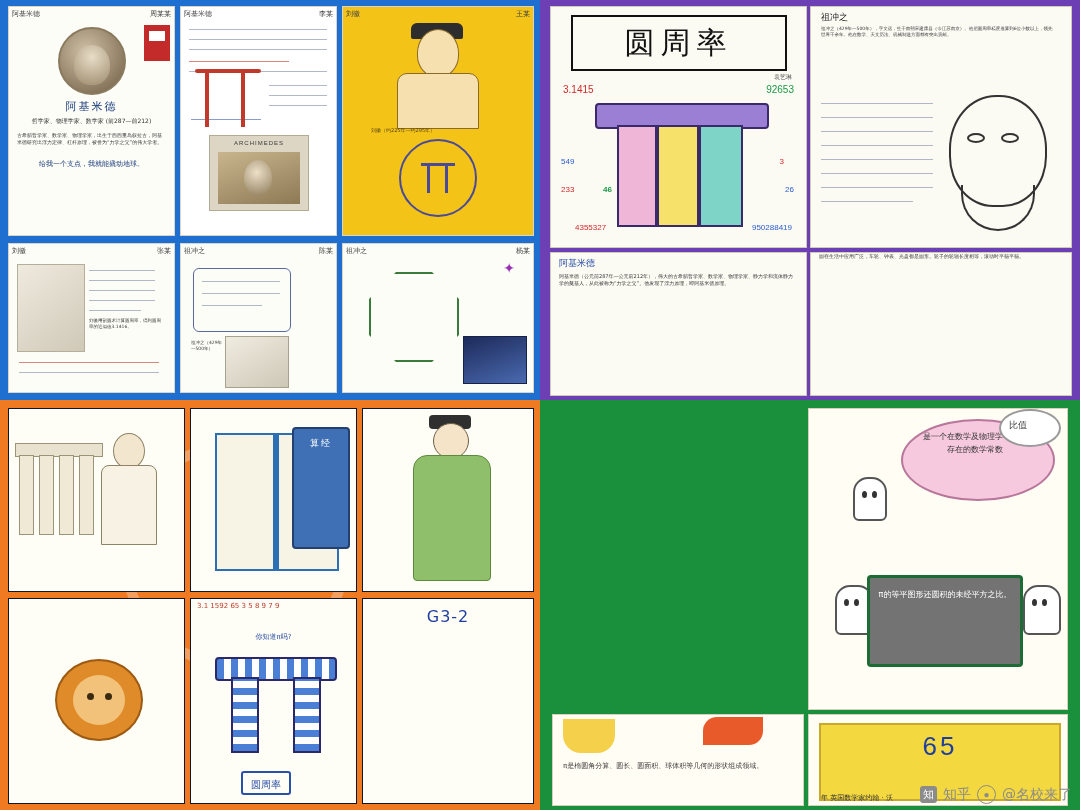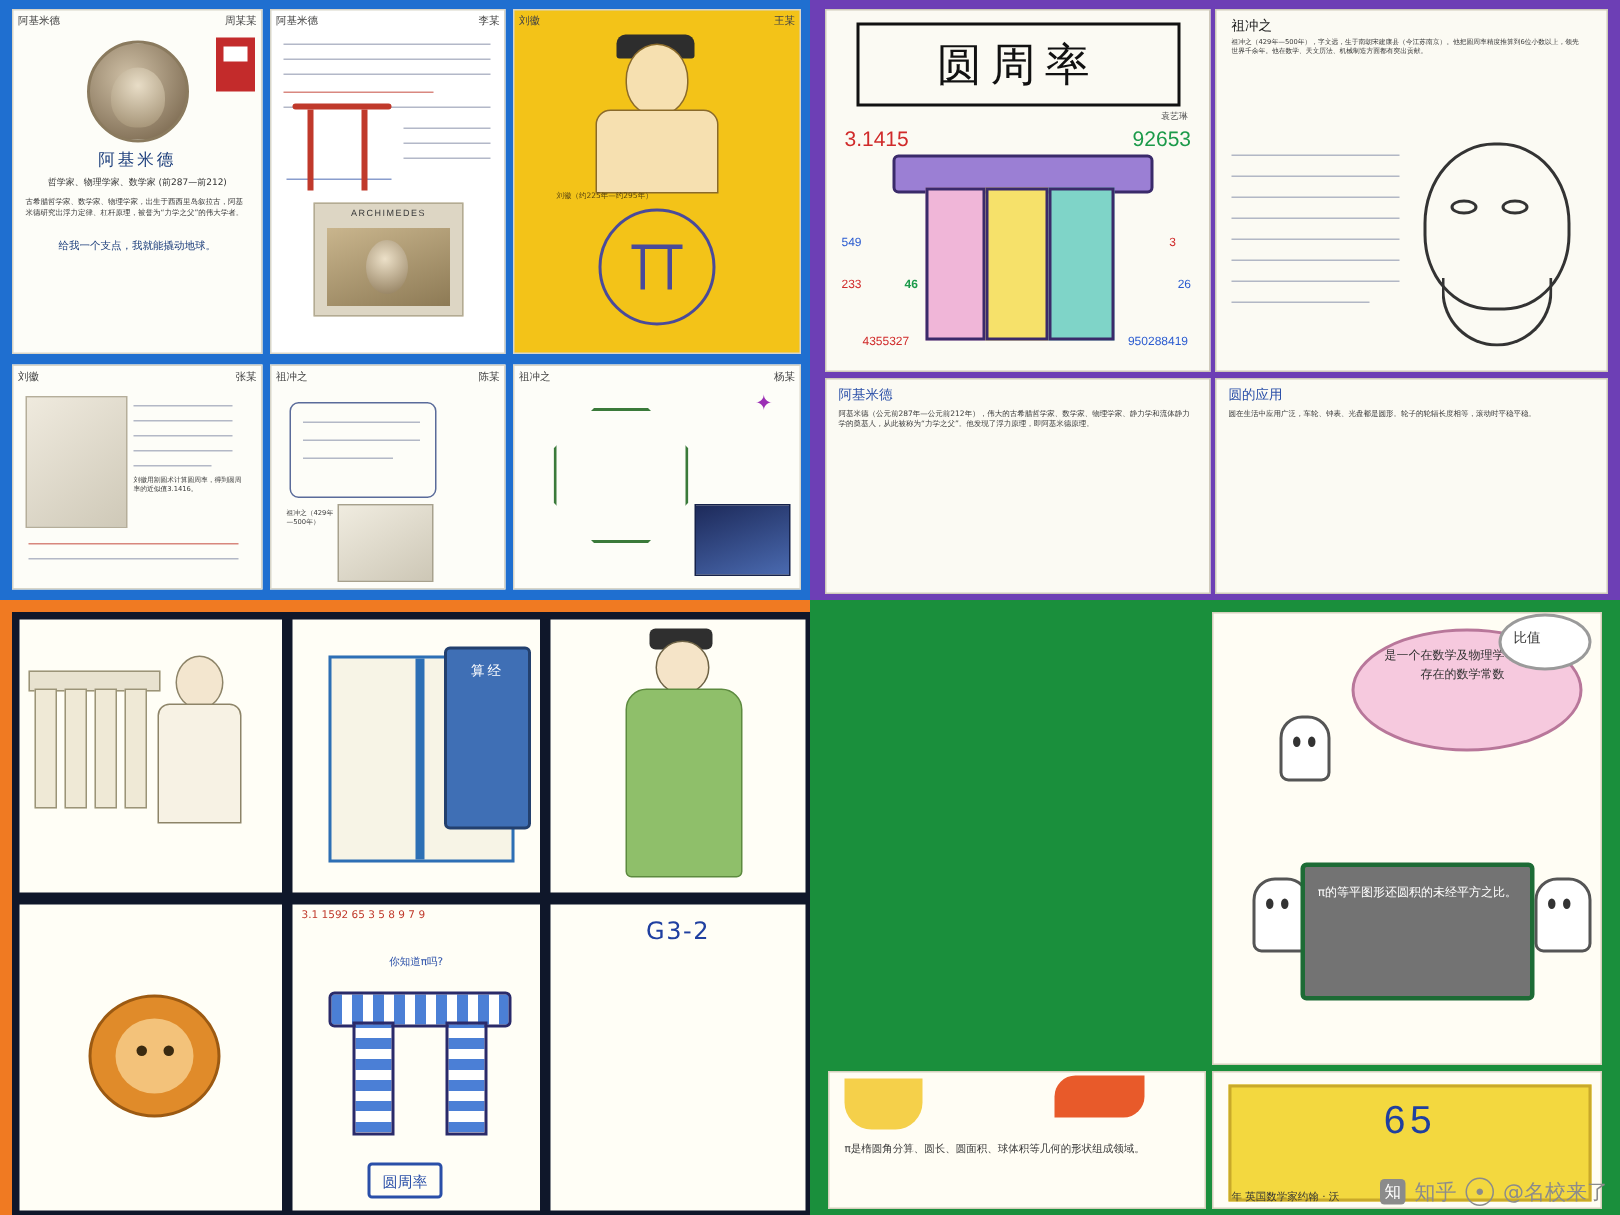--- a/index.html
+++ b/index.html
@@ -71,40 +71,40 @@
 
   
   .spreadcard{position:absolute;background:#fbfaf3;border:1px solid #cfcabb;}
   #tr1{left:10px;top:6px;width:255px;height:240px;}
   #tr2{left:270px;top:6px;width:260px;height:240px;}
   #tr3{left:10px;top:252px;width:255px;height:142px;}
   #tr4{left:270px;top:252px;width:260px;height:142px;}
 
   .bigTitleBox{margin:8px auto 0;width:212px;height:52px;border:2px solid #111;display:flex;align-items:center;justify-content:center;}
   .bigTitleBox span{font-size:30px;letter-spacing:6px;color:#111;font-family:"DejaVu Sans",sans-serif;}
-  .digits{font-size:14px;color:#d02a2a;}
+  .digits{font-size:10px;color:#d02a2a;}
   .digits.blue{color:#2a5bd0;}
   .digits.green{color:#1b9a4a;}
 
   
   .decopi{position:absolute;left:44px;top:96px;width:170px;height:120px;}
   .decopi .top{position:absolute;left:0;top:0;width:170px;height:22px;background:#9b7fd4;border:2px solid #3a2a6a;border-radius:4px;}
   .decopi .l1{position:absolute;left:22px;top:22px;width:36px;height:98px;background:#f0b6d8;border:2px solid #3a2a6a;}
   .decopi .l2{position:absolute;left:104px;top:22px;width:40px;height:98px;background:#7fd4c8;border:2px solid #3a2a6a;}
   .decopi .mid{position:absolute;left:62px;top:22px;width:38px;height:98px;background:#f6e16a;border:2px solid #3a2a6a;}
 
   
   .facedraw{position:absolute;right:10px;top:78px;width:130px;height:150px;}
   .facedraw .f{position:absolute;left:18px;top:10px;width:94px;height:108px;border:2px solid #333;border-radius:48% 48% 45% 45%;}
   .facedraw .beard{position:absolute;left:30px;top:100px;width:70px;height:44px;border:2px solid #333;border-top:none;border-radius:0 0 40px 40px;}
   .facedraw .eye{position:absolute;width:14px;height:6px;border:2px solid #333;border-radius:50%;top:48px;}
   .facedraw .eye.l{left:36px;} .facedraw .eye.r{left:70px;}
 
   
-  .blcard{position:absolute;background:#fffef6;border:5px solid #0f172a;}
+  .blcard{position:absolute;background:#fffef6;border:1px solid #0f172a;}
   #bl1{left:8px;top:8px;width:175px;height:182px;}
   #bl2{left:190px;top:8px;width:165px;height:182px;}
   #bl3{left:362px;top:8px;width:170px;height:182px;}
   #bl4{left:8px;top:198px;width:175px;height:204px;}
   #bl5{left:190px;top:198px;width:165px;height:204px;}
   #bl6{left:362px;top:198px;width:170px;height:204px;}
 
   .temple{position:absolute;left:6px;top:34px;width:86px;height:96px;}
   .temple .roof{position:absolute;left:0;top:0;width:86px;height:12px;background:#e8e2cf;border:1px solid #9b9478;}
   .temple .col{position:absolute;top:12px;width:13px;height:78px;background:#efe9d6;border:1px solid #9b9478;}
@@ -327,21 +327,20 @@
         <div class="ln" style="left:10px;top:194px;width:92px"></div>
       </div>
     </div>
 
     <div class="spreadcard" id="tr3">
       <div class="cn" style="font-size:9px;color:#2a4fa8;padding:4px 0 3px 8px;">阿基米德</div>
       <div class="tinytext cn" style="padding:0 8px;">阿基米德（公元前287年—公元前212年），伟大的古希腊哲学家、数学家、物理学家、静力学和流体静力学的奠基人，从此被称为“力学之父”。他发现了浮力原理，即阿基米德原理。</div>
     </div>
 
     <div class="spreadcard" id="tr4">
-      <div class="cn" style="font-size:9px;color:#2a4fa8;padding:4px 0 3px 8px;">圆的应用</div>
       <div class="tinytext cn" style="padding:0 8px;">圆在生活中应用广泛，车轮、钟表、光盘都是圆形。轮子的轮辐长度相等，滚动时平稳平稳。</div>
     </div>
   </div>
 
   <div class="quad" id="q-bl">
     <div class="ghostseal" style="left:120px;top:40px;"></div>
 
     <div class="blcard" id="bl1">
       <div class="temple">
         <div class="roof"></div>

